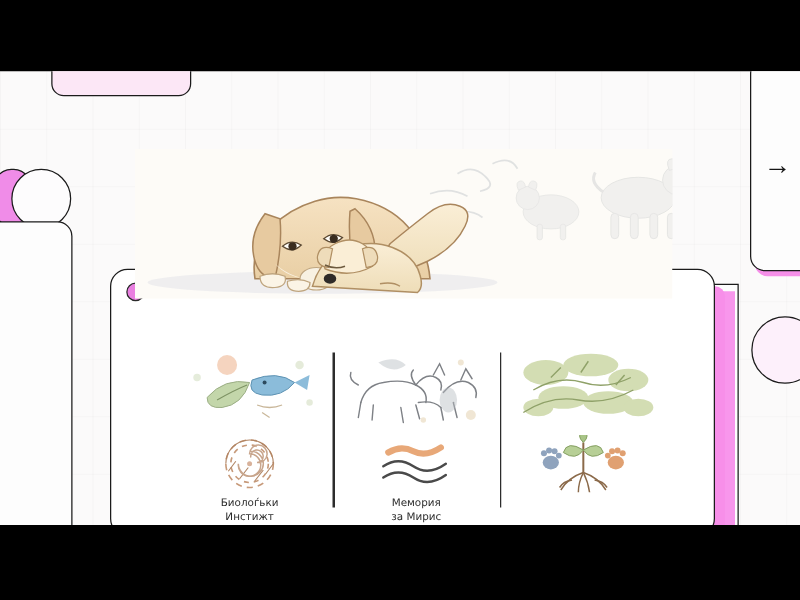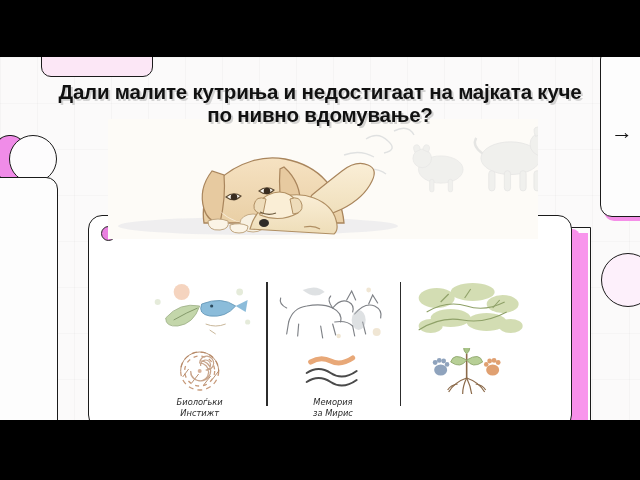--- a/index.html
+++ b/index.html
@@ -86,21 +86,21 @@
     position:absolute;left:12px;top:10px;width:13px;height:13px;
     background:#e97fe0;border:1.8px solid #2a2a2a;border-radius:50%;
   }
 
   #columns{
     position:absolute;left:44px;top:62px;width:400px;height:142px;
     display:flex;align-items:stretch;
   }
   .col{
     flex:1;display:flex;flex-direction:column;align-items:center;
-    justify-content:flex-start;position:relative;padding:0 6px;font-style:italic;
+    justify-content:flex-start;position:relative;padding:0 6px;
   }
   .col + .col::before{
     content:"";position:absolute;left:0;top:4px;bottom:14px;width:1.5px;background:#2c2c2c;
   }
   .col-art{width:100%;height:68px;}
   .col-art svg{display:block;width:100%;height:100%;}
   .col-icon{width:100%;height:46px;margin-top:2px;}
   .col-icon svg{display:block;width:100%;height:100%;}
   .col-label{
     margin-top:3px;text-align:center;font-size:8.3px;line-height:1.32;color:#2b2b2b;
@@ -120,24 +120,20 @@
     <div class="deco" id="left-tall-panel"></div>
 
     <div class="deco" id="right-tall-panel"></div>
     <div class="deco" id="right-pink-strip"></div>
     <div class="deco" id="right-arrow-shadow"></div>
     <div class="deco" id="right-arrow-panel">
       <span class="arrow">→</span>
     </div>
     <div class="deco" id="right-pink-circle"></div>
 
-    <div id="headline">
-      <div>Дали малите кутриња  и недостигаат на мајката куче</div>
-      <div>по нивно вдомување?</div>
-    </div>
 
     <div id="dog-band">
       <svg viewBox="0 0 430 120" preserveAspectRatio="xMidYMid meet">
         <defs>
           <linearGradient id="fur" x1="0" y1="0" x2="0" y2="1">
             <stop offset="0" stop-color="#f6e2c2"></stop>
               <stop offset="1" stop-color="#e9cfa5"></stop>
           </linearGradient>
           <linearGradient id="fur2" x1="0" y1="0" x2="0" y2="1">
             <stop offset="0" stop-color="#faeed6"></stop>

